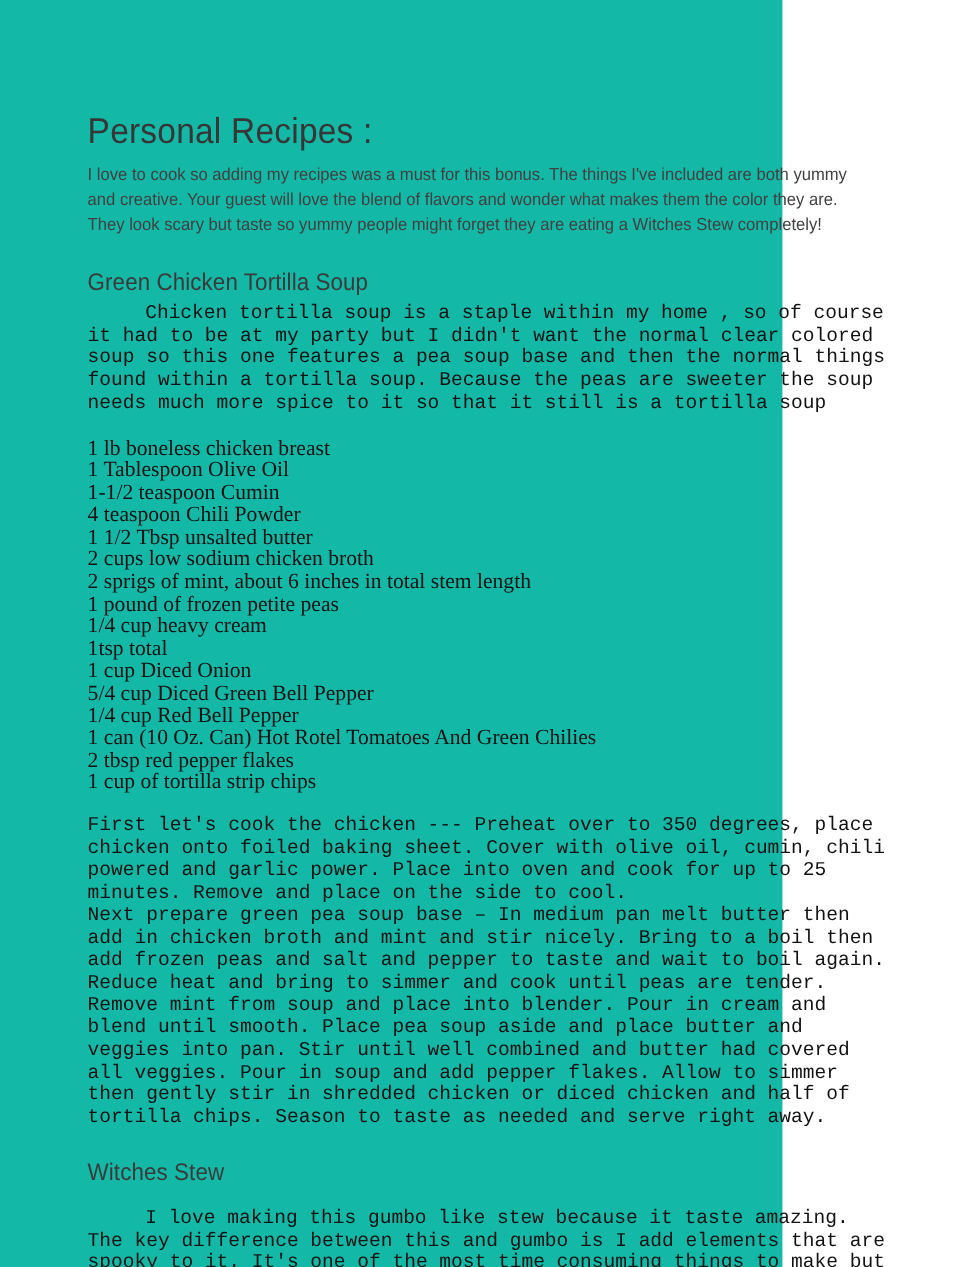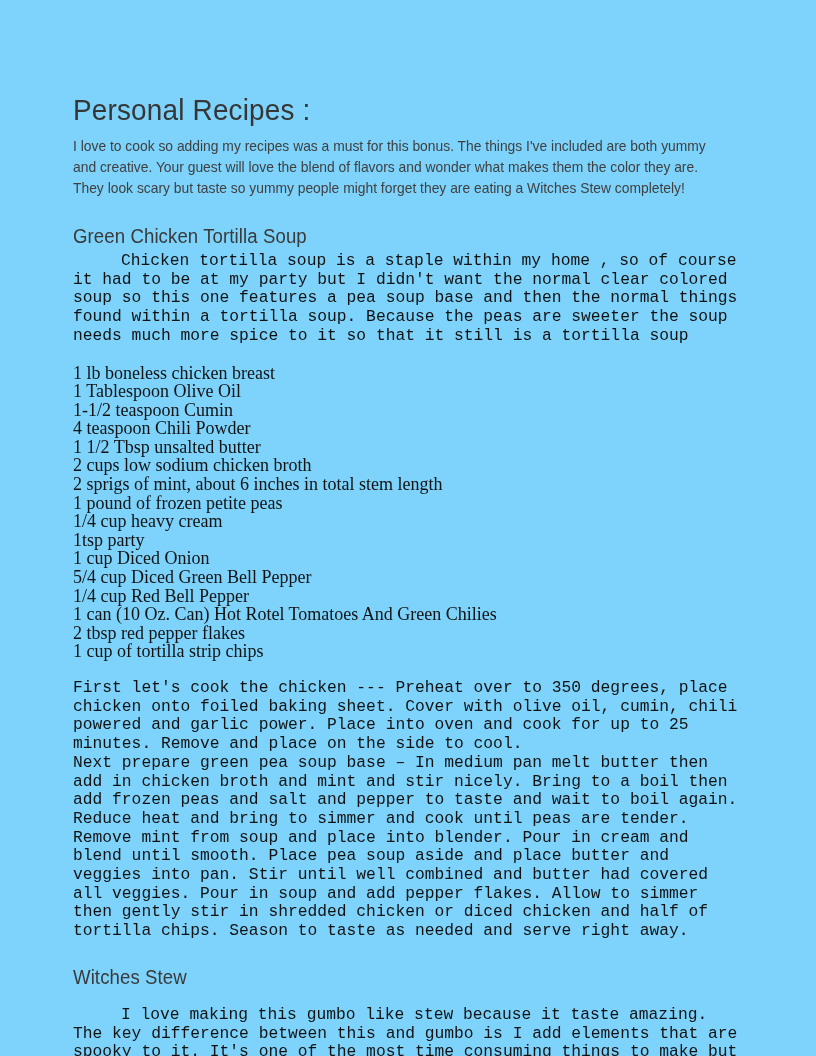--- a/index.html
+++ b/index.html
@@ -13,23 +13,23 @@
     position: relative;
     overflow: hidden;
     font-family: "Liberation Serif", "DejaVu Serif", serif;
     -webkit-font-smoothing: antialiased;
   }
 
   .page {
     position: absolute;
     left: 0;
     top: 0;
-    width: 816px;
+    width: 652px;
     height: 1056px;
-    background: #7dd3fc;
+    background: #14b8a6;
   }
 
   .content {
     position: absolute;
     left: 73px;
     top: 0;
     width: 670px;
   }
 
   
@@ -139,21 +139,21 @@
     <ul class="ingredient-list">
       <li>1 lb boneless chicken breast</li>
       <li>1 Tablespoon Olive Oil</li>
       <li>1-1/2 teaspoon Cumin</li>
       <li>4 teaspoon Chili Powder</li>
       <li>1 1/2 Tbsp unsalted butter</li>
       <li>2 cups low sodium chicken broth</li>
       <li>2 sprigs of mint, about 6 inches in total stem length</li>
       <li>1 pound of frozen petite peas</li>
       <li>1/4 cup heavy cream</li>
-      <li>1tsp party</li>
+      <li>1tsp total</li>
       <li>1 cup Diced Onion</li>
       <li>5/4 cup Diced Green Bell Pepper</li>
       <li>1/4 cup Red Bell Pepper</li>
       <li>1 can (10 Oz. Can) Hot Rotel Tomatoes And Green Chilies</li>
       <li>2 tbsp red pepper flakes</li>
       <li>1 cup of tortilla strip chips</li>
     </ul>
 
     <div class="instructions">
       <p class="body-text">First let's cook the chicken --- Preheat over to 350 degrees, place chicken onto foiled baking sheet. Cover with olive oil, cumin, chili powered and garlic power. Place into oven and cook for up to 25 minutes. Remove and place on the side to cool.</p>

